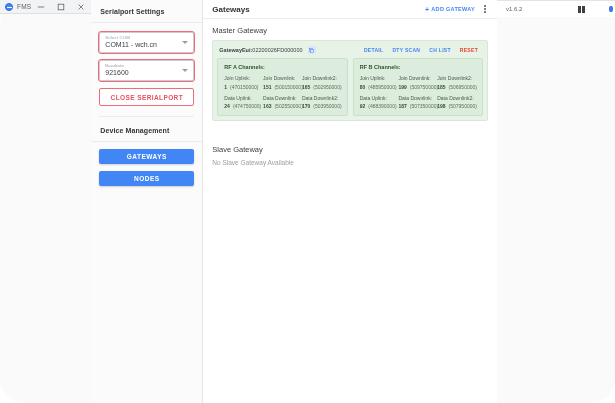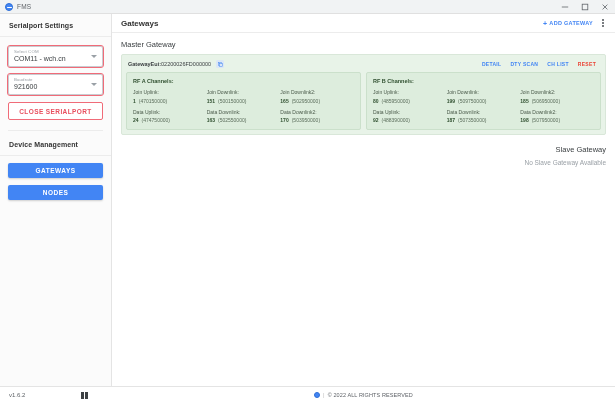--- a/index.html
+++ b/index.html
@@ -4,21 +4,21 @@
 <style>
   * { box-sizing: border-box; margin: 0; padding: 0; }
   html, body {
     width: 615px; height: 403px;
     font-family: "Liberation Sans", sans-serif;
     background: #ffffff;
     overflow: hidden;
   }
   #app {
     width: 615px; height: 403px;
-    display: flex; flex-direction: column;
+    display: flex; 
     background: #fafafa;
     border-radius: 24px;
   }
 
   
   .titlebar {
     height: 14px; flex: 0 0 14px;
     background: #f1f3f4;
     border-bottom: 1px solid #e0e0e0;
     display: flex; align-items: center;
@@ -166,21 +166,21 @@
   .rf-title { font-size: 5.5px; font-weight: bold; color: #2f4f2f; margin-bottom: 5px; }
   .chan-grid { display: flex; }
   .chan-col { flex: 1; min-width: 0; }
   .chan-block { margin-bottom: 5px; }
   .chan-block:last-child { margin-bottom: 0; }
   .chan-label { font-size: 5px; color: #4b5b4b; margin-bottom: 2.5px; }
   .chan-val { font-size: 5px; color: #2f4f2f; white-space: nowrap; }
   .chan-val b { font-weight: bold; }
   .chan-val span { color: #5c6e5c; margin-left: 3px; }
 
-  .slave-wrap { margin-top: 10px; text-align: right; }
+  .slave-wrap { margin-top: 24px; }
   .slave-empty { font-size: 6.5px; color: #9aa0a6; margin-top: 2px; }
 
   
   .footer {
     height: 17px; flex: 0 0 17px;
     border-top: 1px solid #e4e4e4;
     background: #fff;
     display: flex; align-items: center;
     font-size: 6px; color: #5f6368;
   }

